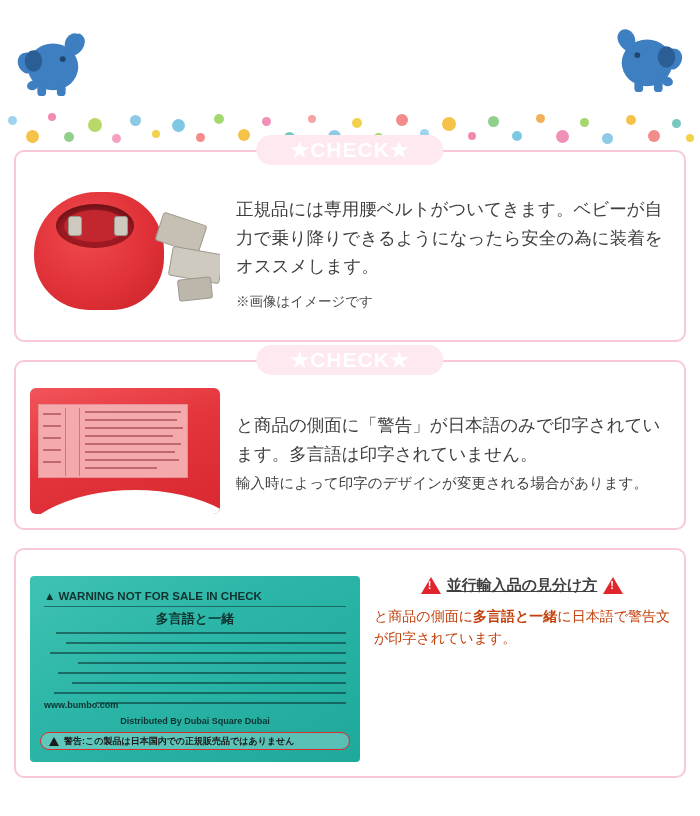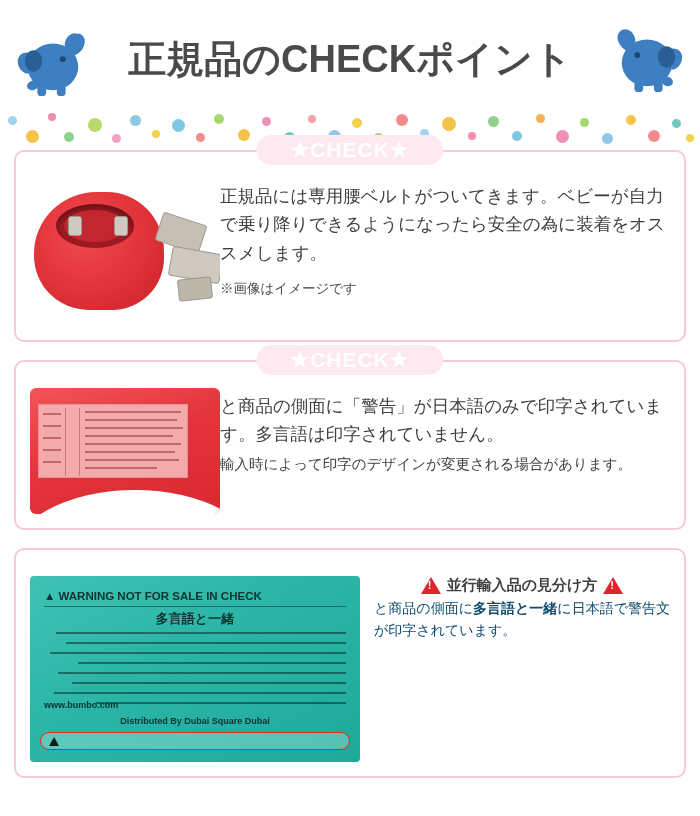--- a/index.html
+++ b/index.html
@@ -73,21 +73,22 @@
     font-size: 21px;
     font-weight: bold;
     border-radius: 16px;
     padding: 3px 34px;
     white-space: nowrap;
     letter-spacing: 1px;
   }
 
   .panel-body {
     display: flex;
-    align-items: flex-start;
+    align-items: center;
+    gap: 16px;
     margin-top: 12px;
   }
 
   .photo {
     flex: 0 0 auto;
     border-radius: 6px;
     overflow: hidden;
     position: relative;
   }
 
@@ -207,20 +208,21 @@
   }
   .ph3-redtext { font-size: 9px; font-weight: bold; color: #1a1a1a; white-space: nowrap; }
   .mini-tri { width: 0; height: 0; border-left: 5px solid transparent; border-right: 5px solid transparent; border-bottom: 9px solid #1a1a1a; }
 
   
   .p3-right { flex: 1 1 auto; }
   .p3-head {
     display: flex; align-items: center; justify-content: center; gap: 6px;
     font-size: 15px; font-weight: bold; color: #3f3f3f;
     white-space: nowrap;
+    text-decoration: underline;
   }
   .warn-tri {
     position: relative;
     width: 0; height: 0;
     border-left: 10px solid transparent;
     border-right: 10px solid transparent;
     border-bottom: 17px solid #e0262c;
     flex: 0 0 auto;
   }
   .warn-tri::after {
@@ -233,22 +235,22 @@
   .p3-strong {
     margin-top: 10px;
     font-size: 17px;
     font-weight: bold;
     line-height: 1.55;
     color: #3b3b3b;
   }
   .p3-note {
     font-size: 14px;
     line-height: 1.6;
-    color: #0c4a6e;
-    margin-top: 2px;
+    color: #c2410c;
+    margin-top: 10px;
   }
   .p3-note b { font-weight: bold; }
 </style>
 </head>
 <body>
 
 <div class="header">
 
   <svg class="elephant left" viewBox="0 0 80 78">
     <g fill="#3d7fc1">
@@ -274,21 +276,20 @@
       <path d="M58 34 C70 30 76 18 70 12 C64 6 54 12 54 22 Z"></path>
       <rect x="26" y="62" width="9" height="12" rx="4"></rect>
       <rect x="46" y="62" width="9" height="12" rx="4"></rect>
     </g>
     <g fill="#2a5e95" transform="translate(80,0) scale(-1,1)">
       <ellipse cx="22" cy="38" rx="9" ry="11"></ellipse>
     </g>
     <circle cx="28" cy="36" r="3" fill="#1d4673"></circle>
   </svg>
 
-  <div class="header-title">正規品のCHECKポイント</div>
 
   <div class="confetti">
     <span class="dot" style="left:8px;  top:6px;  width:9px;  height:9px;  background:#9fd3ef;"></span>
     <span class="dot" style="left:26px; top:20px; width:13px; height:13px; background:#f6c34a;"></span>
     <span class="dot" style="left:48px; top:3px;  width:8px;  height:8px;  background:#f28ab2;"></span>
     <span class="dot" style="left:64px; top:22px; width:10px; height:10px; background:#8fd08c;"></span>
     <span class="dot" style="left:88px; top:8px;  width:14px; height:14px; background:#b8d96a;"></span>
     <span class="dot" style="left:112px;top:24px; width:9px;  height:9px;  background:#f4a0c0;"></span>
     <span class="dot" style="left:130px;top:5px;  width:11px; height:11px; background:#8ecae6;"></span>
     <span class="dot" style="left:152px;top:20px; width:8px;  height:8px;  background:#f2d14b;"></span>
@@ -385,20 +386,21 @@
         <div class="ar-line" style="right:14px; top:76px; width:296px;"></div>
         <div class="ar-line" style="right:14px; top:86px; width:268px;"></div>
         <div class="ar-line" style="right:14px; top:96px; width:288px;"></div>
         <div class="ar-line" style="right:14px; top:106px;width:274px;"></div>
         <div class="ar-line" style="right:14px; top:116px;width:292px;"></div>
         <div class="ar-line" style="right:14px; top:126px;width:250px;"></div>
         <div class="ph3-site" style="top:124px;">www.bumbo.com</div>
         <div class="ph3-dist" style="top:140px;">Distributed By Dubai Square Dubai</div>
         <div class="ph3-redbox">
           <span class="mini-tri"></span>
+          <span class="ph3-redtext">警告:この製品は日本国内での正規販売品ではありません</span>
         </div>
       </div>
 
       <div class="p3-right">
         <div class="p3-head">
           <span class="warn-tri"></span>
           <span>並行輸入品の見分け方</span>
           <span class="warn-tri"></span>
         </div>
         <div class="p3-note"><span>と商品の側面に</span><b>多言語と一緒</b><span>に日本語で警告文が印字されています。</span></div>

